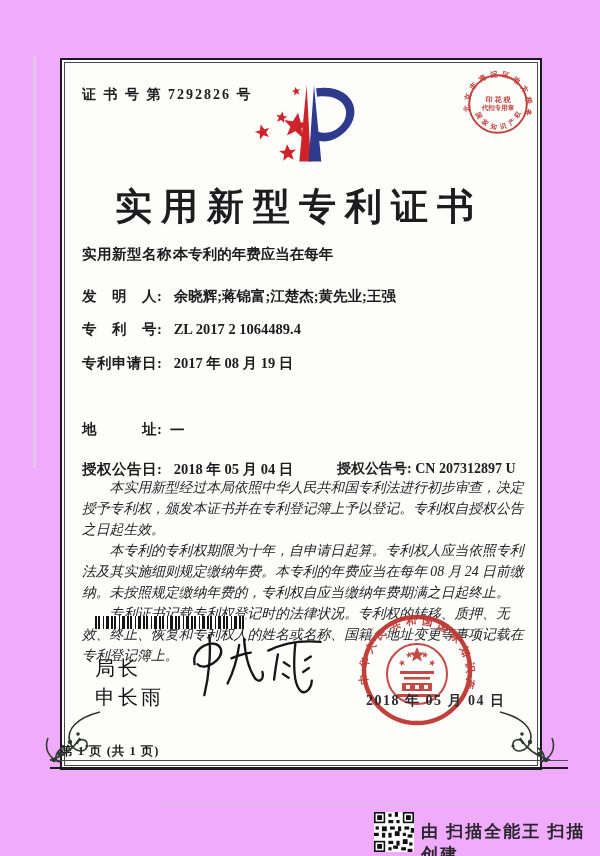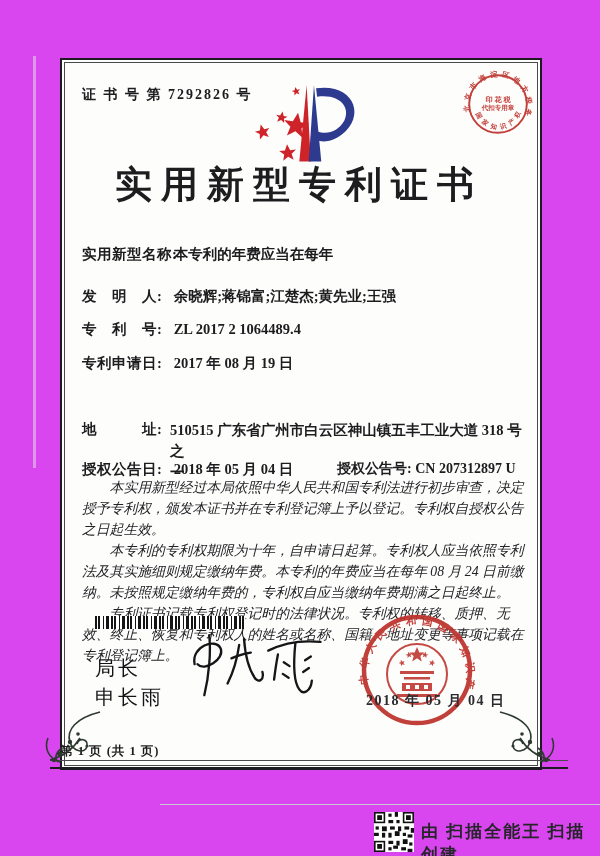--- a/index.html
+++ b/index.html
@@ -1,31 +1,31 @@
 <!DOCTYPE html>
 <html style="--seal-red: #bd322c; --logo-red: #ce2429; --logo-blue: #2d3a8e; --ink: #1d1d1f;"><head>
 <meta charset="utf-8">
 <style>
   html,body{margin:0;padding:0;}
   body{width:600px;height:856px;background:#ffffff;overflow:hidden;
        font-family:"Liberation Serif",serif;color:#1d1d1f;}
-  .page{position:relative;width:600px;height:856px;background:#d946ef;}
+  .page{position:relative;width:600px;height:856px;background:#f0abfc;}
   .scan-streak{position:absolute;left:33px;top:56px;width:3px;height:412px;
        background:#dcdcda;opacity:.55;}
   
   .frame{position:absolute;left:60px;top:58px;width:478px;height:708px;
        border:2px solid #1c1c20;background:#fdfdfc;}
   .frame-inner{position:absolute;left:2px;top:2px;right:2px;bottom:2px;
        border:1px solid #4a4a4e;pointer-events:none;}
   .bottom-ext{position:absolute;left:50px;top:760px;width:518px;height:6px;
        border-top:1px solid #4a4a4e;border-bottom:2px solid #1c1c20;}
   .cert-no{position:absolute;left:82px;top:86px;font-size:14px;font-weight:700;
        letter-spacing:2px;}
   .logo{position:absolute;left:236px;top:82px;}
-  .title{position:absolute;left:60px;top:160px;width:478px;text-align:center;
+  .title{position:absolute;left:60px;top:182px;width:478px;text-align:center;
        font-size:37px;font-weight:700;letter-spacing:9px;padding-left:0;}
   .row{position:absolute;left:82px;font-size:14.5px;font-weight:700;
        white-space:nowrap;}
   .row .lbl{display:inline-block;width:88px;letter-spacing:.5px;}
   .addr-val{display:inline-block;vertical-align:top;white-space:normal;
        width:360px;line-height:21px;}
   .addr-val span{display:block;}
   .grant2{position:absolute;left:337px;font-size:14px;font-weight:700;
        white-space:nowrap;}
   .paras{position:absolute;left:82px;top:477px;width:442px;font-size:13.8px;
@@ -112,21 +112,21 @@
   </div>
   <div class="row" style="top:320px">
     <span class="lbl">专　利　号:</span>
     <span>ZL 2017 2 1064489.4</span>
   </div>
   <div class="row" style="top:354px">
     <span class="lbl">专利申请日:</span>
     <span>2017 年 08 月 19 日</span>
   </div>
   <div class="row" style="top:420px">
-    <span class="lbl">地　　　址:</span><span class="addr-val"><span>510515 广东省广州市白云区神山镇五丰工业大道 318 号之</span><span>一</span></span>
+    <span class="lbl">地　　　址:</span><span class="addr-val"><span>一</span></span>
   </div>
   <div class="row" style="top:460px">
     <span class="lbl">授权公告日:</span>
     <span>2018 年 05 月 04 日</span>
   </div>
   <div class="grant2" style="top:460px">
     <span>授权公告号:</span>
     <span>CN 207312897 U</span>
   </div>
 

